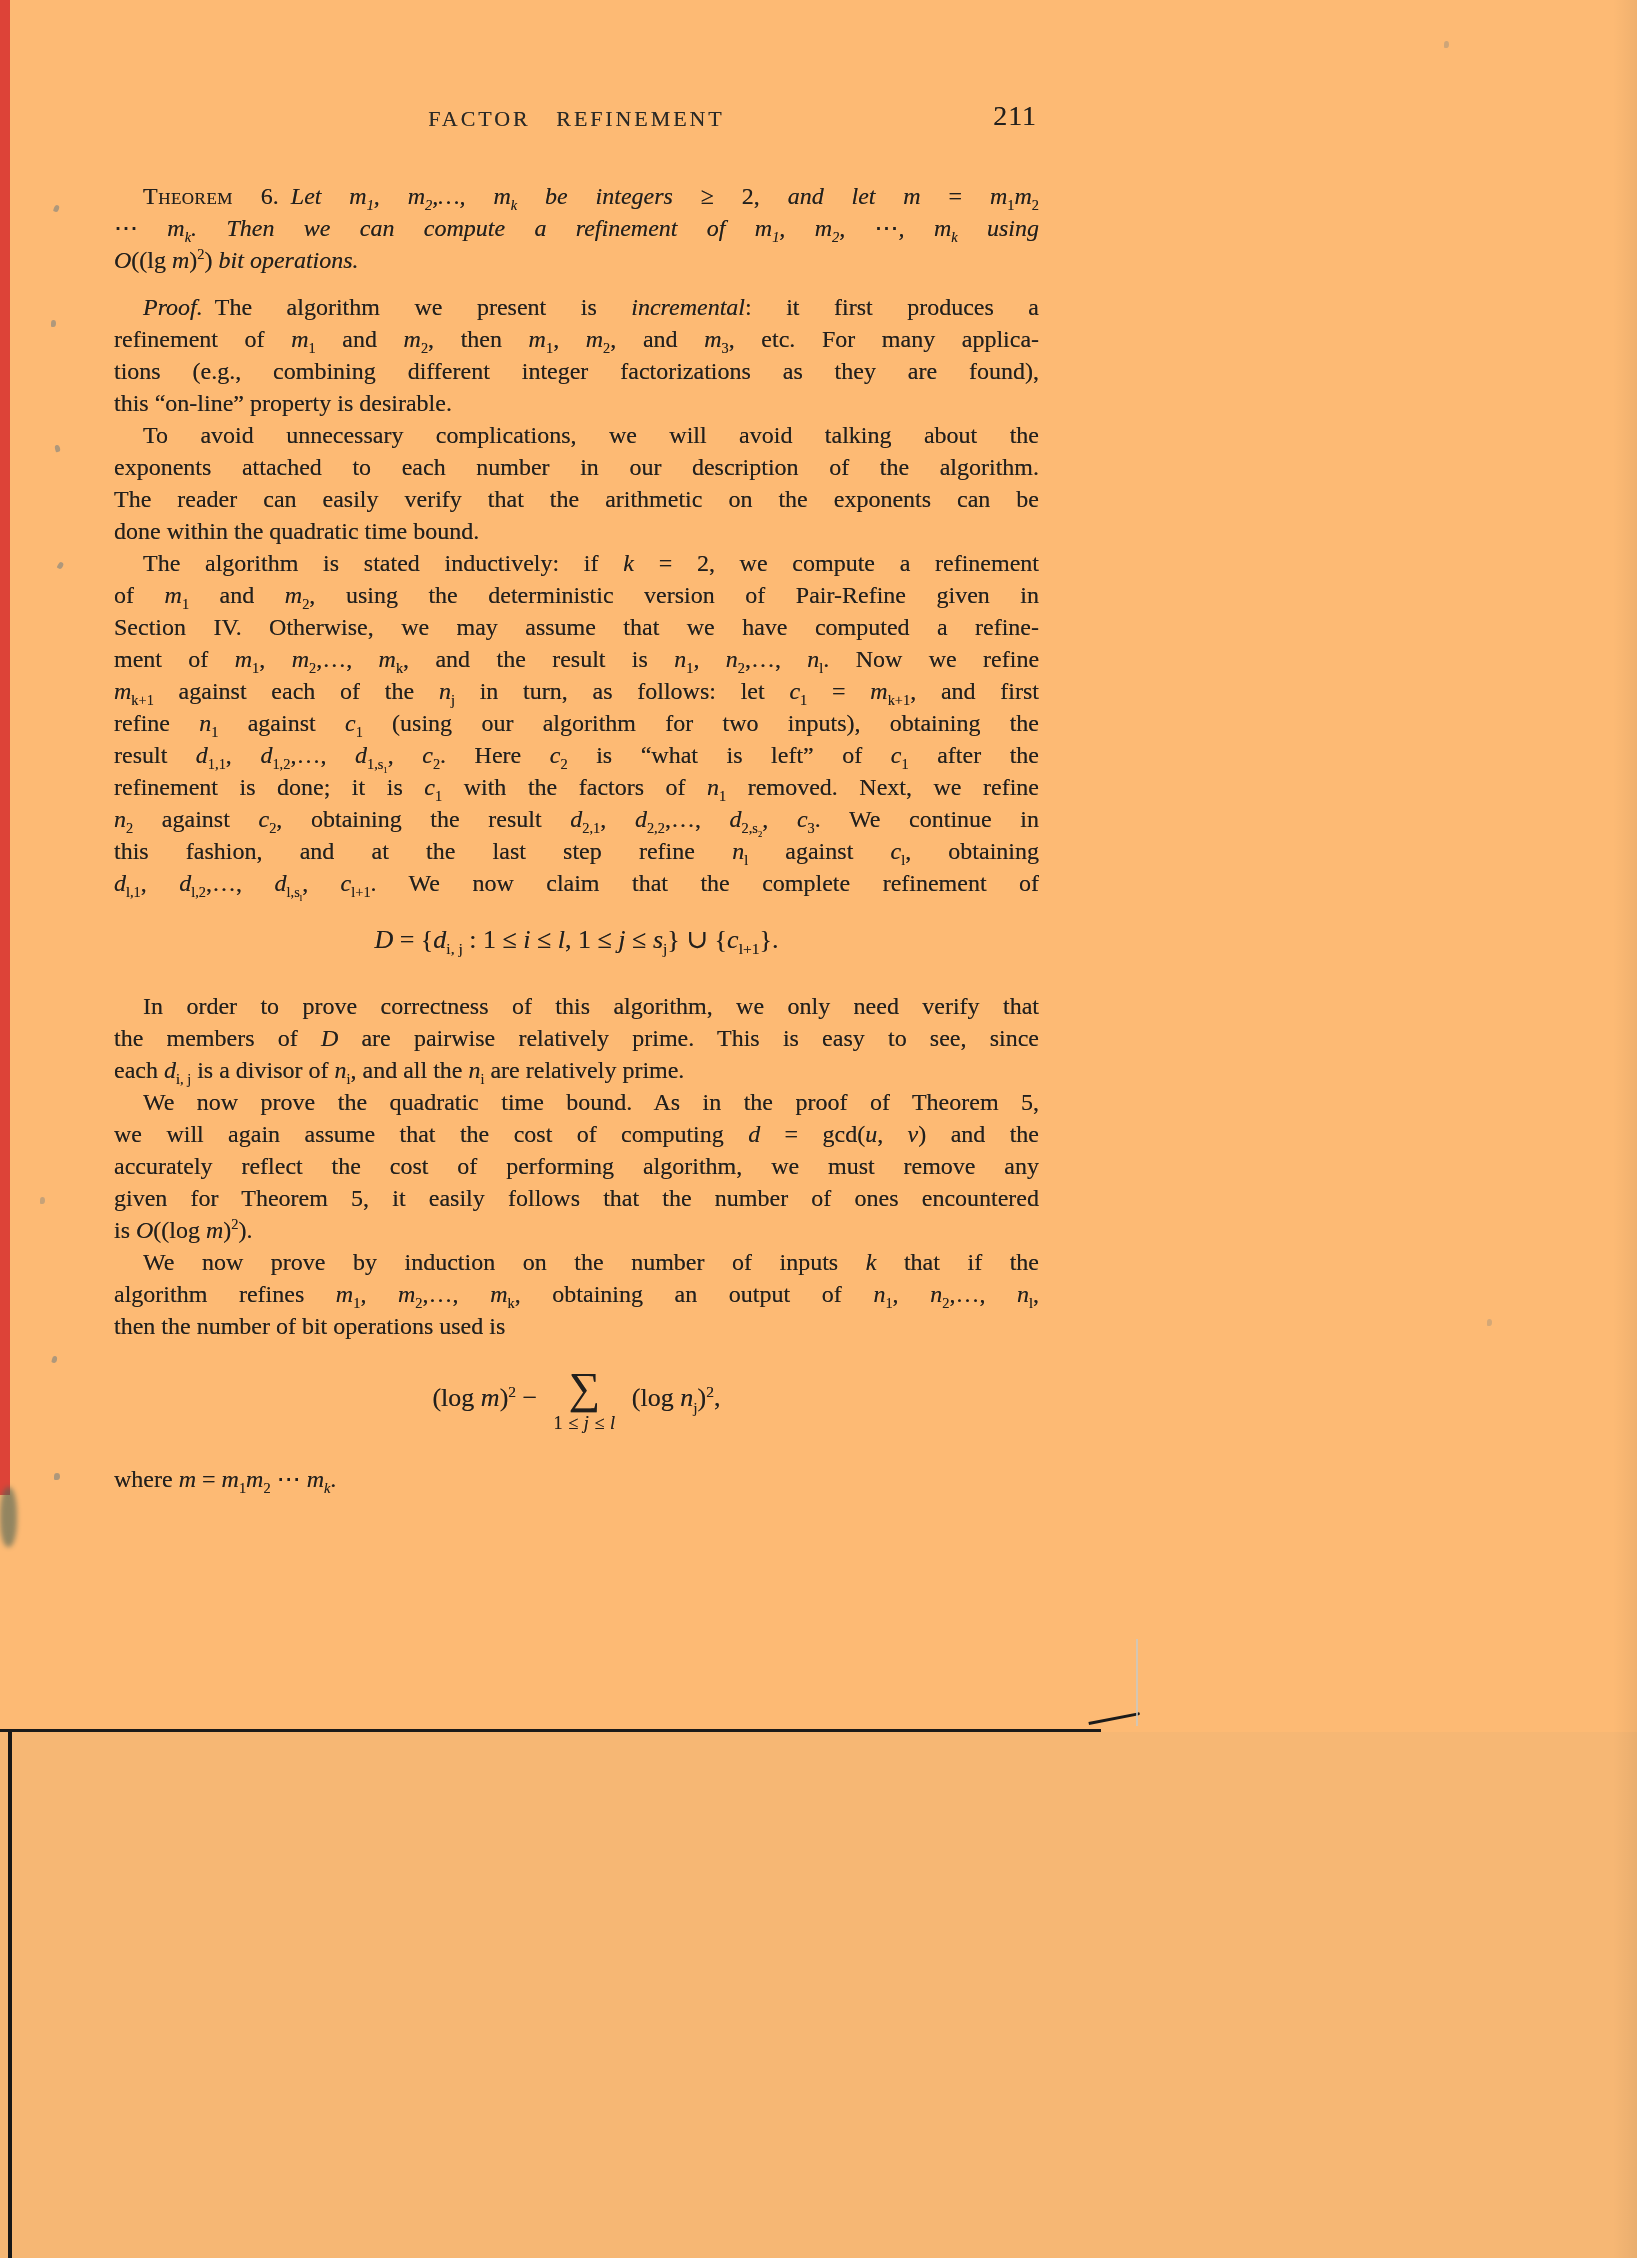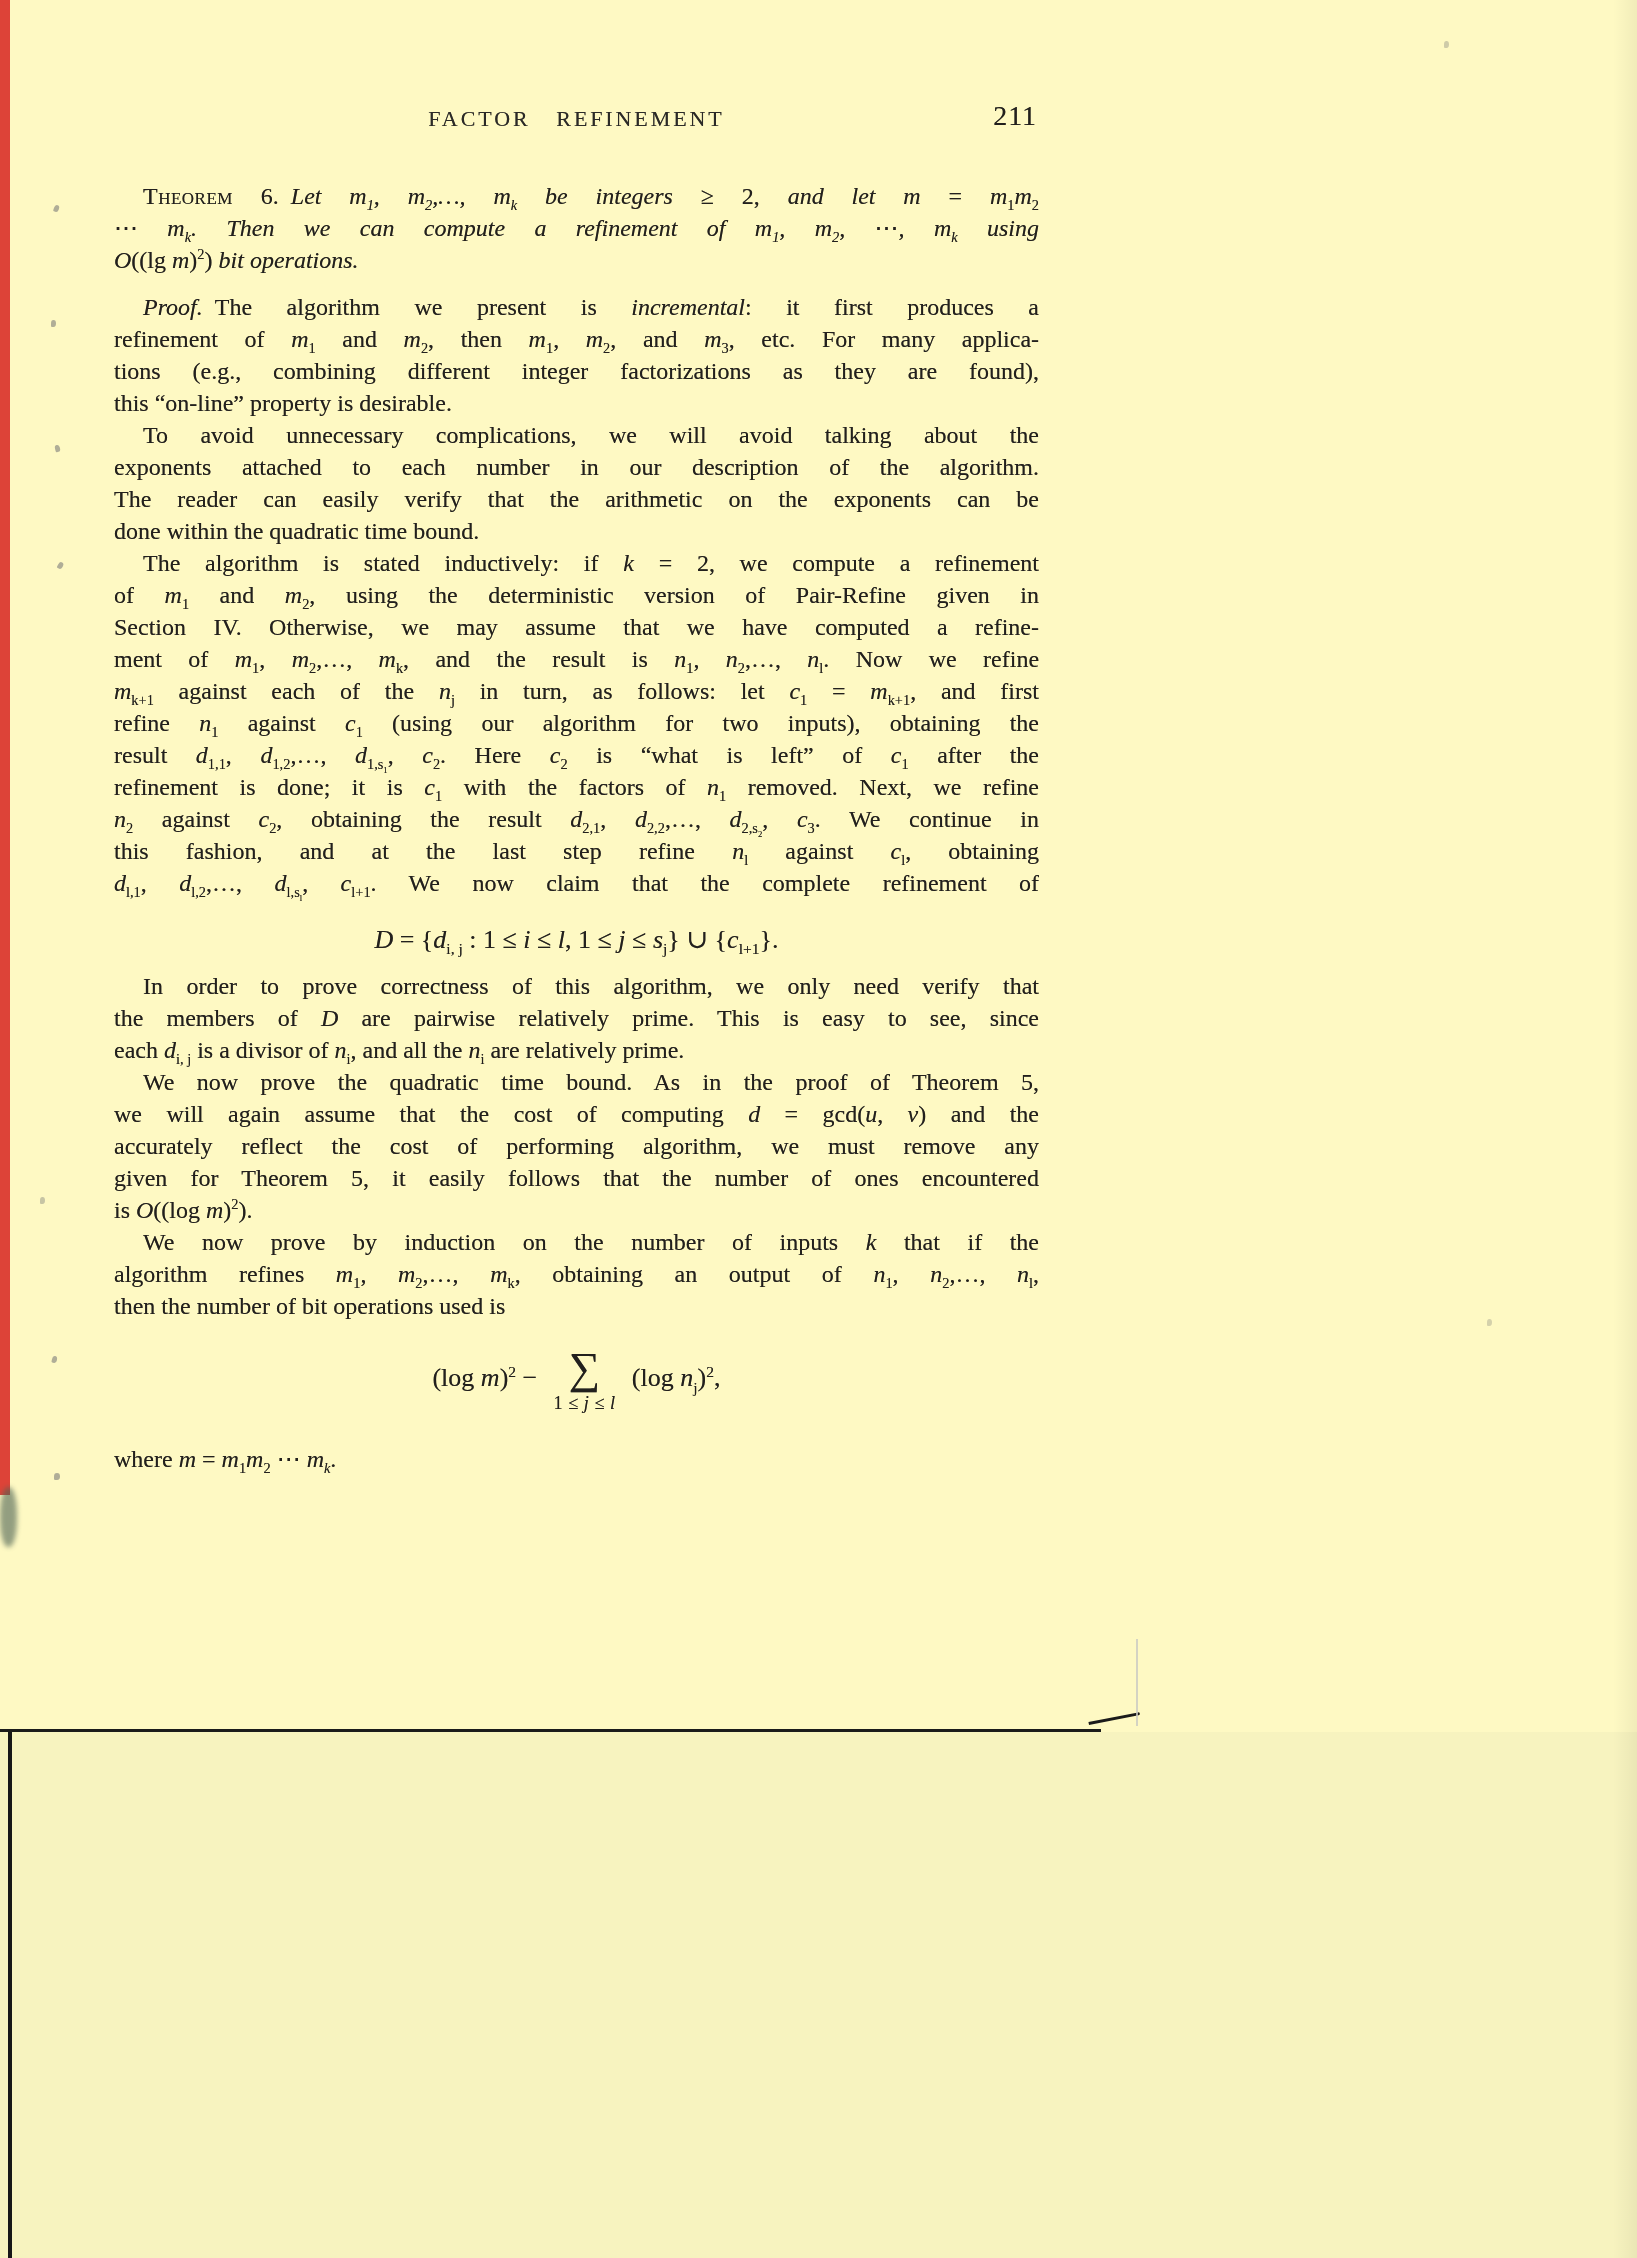--- a/index.html
+++ b/index.html
@@ -1,19 +1,19 @@
 <!DOCTYPE html>
 <html style="--red-strip: #dd4338;"><head>
 <meta charset="utf-8">
 <style>
   html,body{margin:0;padding:0;background:#e9e9e7;}
   .sheet{
     position:relative;
     width:1638px;height:2258px;
-    background:#fef9c3;
+    background:#fdba74;
     overflow:hidden;
     font-family:"Liberation Serif","DejaVu Serif",serif;
     color:#22201d;
   }
   
   .column{
     position:absolute;left:114px;top:106px;width:925px;
     text-shadow:0 0 0.4px rgba(32,30,26,.55);
   }
   .page-header{position:relative;height:33px;margin-bottom:41px;}
@@ -25,21 +25,21 @@
     position:absolute;right:1.9px;top:-5.8px;font-size:28px;letter-spacing:1px;
   }
   .ln{font-size:24px;line-height:32px;text-align:justify;text-align-last:justify;}
   .ln.last{text-align-last:left;}
   .ln.first{text-indent:29px;}
   .para.gap-top{margin-top:15.4px;}
   .sc{font-variant:small-caps;letter-spacing:0.5px;}
   sub{font-size:60%;line-height:0;}
   sup{font-size:60%;line-height:0;}
   .equation{text-align:center;font-size:26px;line-height:35px;}
-  .equation.eq-set{margin:23px 0 13px;}
+  .equation.eq-set{margin:23px 0 33px;}
   .equation.eq-sum{margin:25px 0 29px;}
   .bigsum{display:inline-flex;flex-direction:column;align-items:center;vertical-align:middle;margin:0 9.7px;}
   .bigsum .sigma{font-size:44px;line-height:44px;}
   .bigsum .lim{font-size:18.3px;line-height:21px;margin-top:1.9px;letter-spacing:0.5px;}
   
   .artifact{position:absolute;}
   .red-line{left:0;top:0;width:9.7px;height:1495px;background:var(--red-strip,#dd4338);}
   .smudge{left:0;top:1487px;width:17.4px;height:60px;background:#4d6354;opacity:.6;border-radius:45%;filter:blur(2.4px);}
   .bottom-line{left:0;top:1729px;width:1101px;height:2.9px;background:#1b1b1a;}
   .bottom-line-tail{left:1089px;top:1722px;width:52px;height:2.9px;background:#1b1b1a;transform:rotate(-11deg);transform-origin:left bottom;border-radius:0 1.9px 1.9px 0;}

